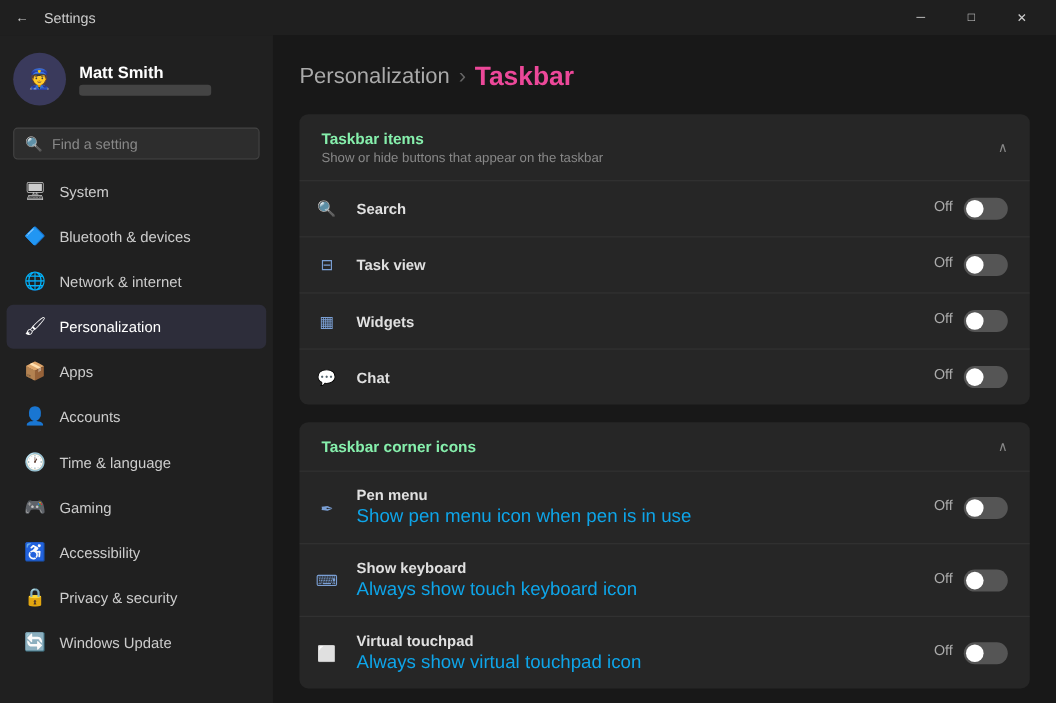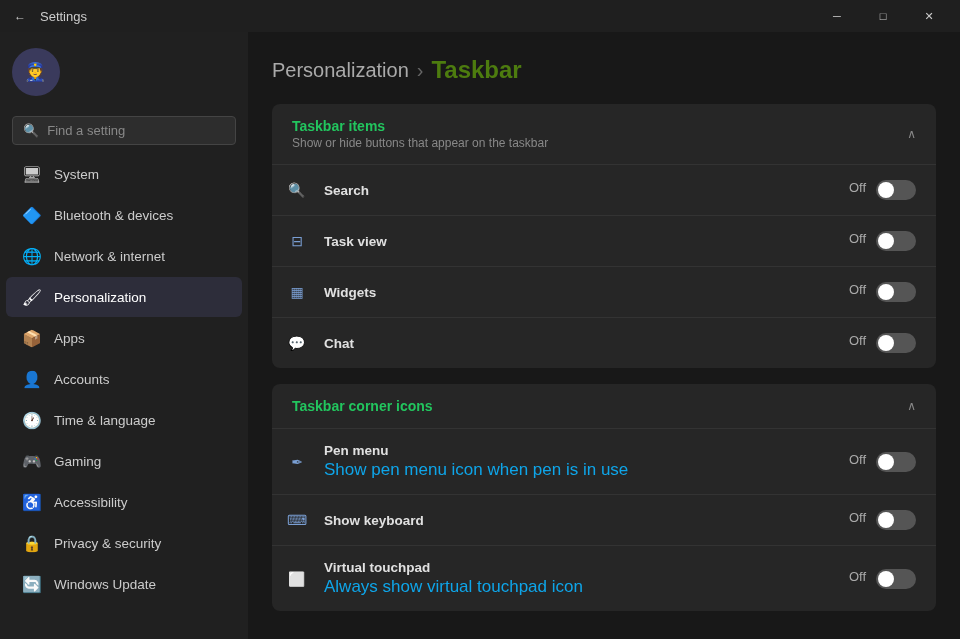--- a/index.html
+++ b/index.html
@@ -172,21 +172,21 @@
       color: #aaa;
       cursor: pointer;
     }
     .breadcrumb-sep {
       color: #666;
       font-size: 20px;
     }
     .breadcrumb-current {
       font-size: 24px;
       font-weight: 700;
-      color: #4d7c0f;
+      color: #ec4899;
     }
 
     
     .settings-section {
       background: #262626;
       border-radius: 8px;
       margin-bottom: 16px;
       overflow: hidden;
     }
 
@@ -194,21 +194,21 @@
       display: flex;
       align-items: center;
       justify-content: space-between;
       padding: 14px 20px;
       cursor: pointer;
     }
     .section-title-group {}
     .section-title {
       font-size: 14px;
       font-weight: 600;
-      color: #22c55e;
+      color: #86efac;
     }
     .section-subtitle {
       font-size: 12px;
       color: #888;
       margin-top: 2px;
     }
     .section-chevron {
       color: #888;
       font-size: 12px;
     }
@@ -287,20 +287,24 @@
     <div class="title-btn close">✕</div>
   </div>
 </div>
 
 <div class="main-layout">
 
   <div class="sidebar">
 
     <div class="user-profile">
       <div class="user-avatar">👮</div>
+      <div class="user-info">
+        <span class="user-name">Matt Smith</span>
+        <div class="user-subtitle"></div>
+      </div>
     </div>
 
     <div class="search-box">
       <span class="search-icon">🔍</span>
       <input class="search-input" type="text" placeholder="Find a setting" style="">
     </div>
 
     <div id="nav-list">
         <div class="nav-item">
     <span class="nav-icon">🖥</span>
@@ -444,20 +448,21 @@
             <span class="setting-status">Off</span>
             <div class="toggle"></div>
           </div>
         </div>
 
         <div class="setting-item">
           <div class="setting-item-left">
             <span class="setting-icon">⌨</span>
             <div>
               <div class="setting-name">Show keyboard</div>
+              <div class="setting-desc">Always show touch keyboard icon</div>
             </div>
           </div>
           <div class="setting-right">
             <span class="setting-status">Off</span>
             <div class="toggle"></div>
           </div>
         </div>
 
         <div class="setting-item">
           <div class="setting-item-left">

